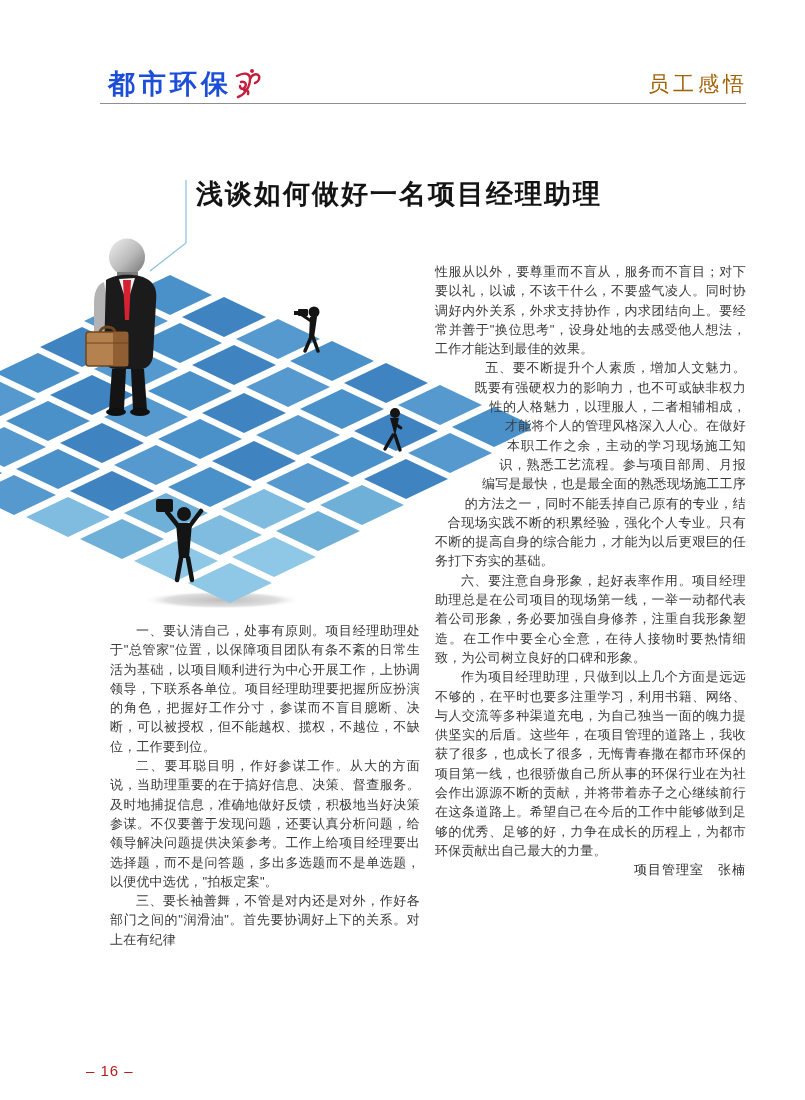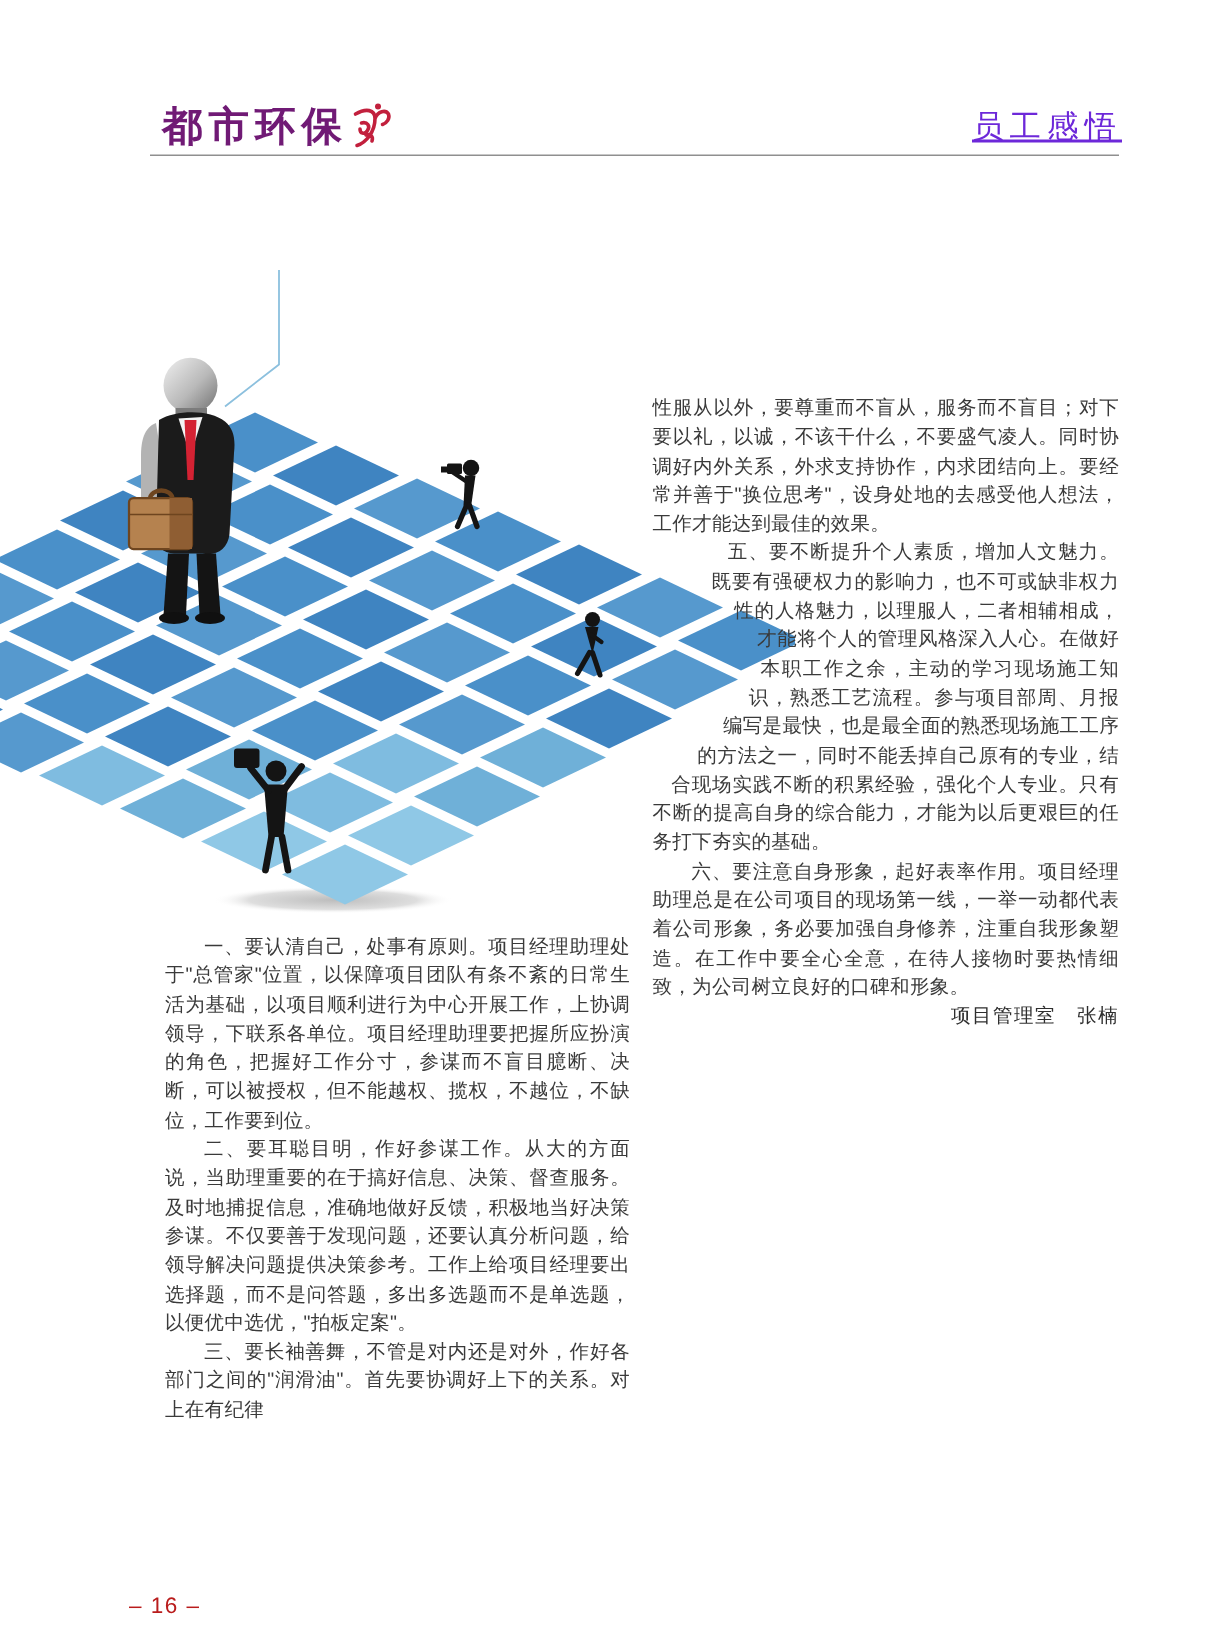--- a/index.html
+++ b/index.html
@@ -1,24 +1,24 @@
 <!DOCTYPE html>
 <html><head>
 <meta charset="utf-8">
 <style>
   * { margin:0; padding:0; box-sizing:border-box; }
   body { background:#ffffff; font-family:"Liberation Sans","DejaVu Sans",sans-serif; }
   .page { position:relative; width:805px; height:1100px; background:#ffffff; overflow:hidden; }
 
   
   .logo-text { position:absolute; left:108px; top:66px; font-size:27px; font-weight:bold;
-               color:#701a75; letter-spacing:4px; font-family:"Liberation Serif","DejaVu Serif",serif; }
+               color:#1d4ed8; letter-spacing:4px; font-family:"Liberation Serif","DejaVu Serif",serif; }
   .logo-mark { position:absolute; left:231px; top:68px; }
   .section-label { position:absolute; left:608px; top:70px; width:140px; text-align:right;
-                   font-size:21px; color:#6d28d9; letter-spacing:4px;text-decoration:underline; }
+                   font-size:21px; color:#a16207; letter-spacing:4px; }
   .header-rule { position:absolute; left:100px; top:103px; width:646px; height:1px; background:#8f8f8f; }
 
   
   .article-title { position:absolute; left:196px; top:176px; font-size:27px; font-weight:bold;
                    color:#141414; letter-spacing:2px;
                    font-family:"Liberation Serif","DejaVu Serif",serif; white-space:nowrap; }
 
   
   .illus { position:absolute; left:0; top:170px; width:530px; height:460px; }
 
@@ -44,20 +44,21 @@
 <div class="page">
 
   <div class="logo-text">都市环保</div>
   <svg class="logo-mark" width="30" height="34" viewBox="0 0 30 34">
     <path d="M6,8 C13,4 19,5 19,11 C19,20 13,27 7,29 M19,11 C21,6 26,5 28,8 C29,11 27,14 24,15 M10,14 C14,13 16,16 14,19 C12,22 9,21 9,18 M13,22 C16,21 18,23 17,26" fill="none" stroke="#c2203d" stroke-width="2.4" stroke-linecap="round"></path>
     <circle cx="21" cy="3" r="2" fill="#c2203d"></circle>
   </svg>
   <div class="section-label">员工感悟</div>
   <div class="header-rule"></div>
 
+  <h1 class="article-title">浅谈如何做好一名项目经理助理</h1>
 
   <svg class="illus" viewBox="0 0 530 460">
     <defs>
       <linearGradient id="headGrad" x1="0" y1="0" x2="1" y2="1">
         <stop offset="0" stop-color="#f0f0f0"></stop>
           <stop offset="0.55" stop-color="#b9b9b9"></stop>
           <stop offset="1" stop-color="#6f6f6f"></stop>
       </linearGradient>
       <radialGradient id="shadowGrad" cx="0.5" cy="0.5" r="0.5">
         <stop offset="0" stop-color="#bdbdbd"></stop>
@@ -171,17 +172,18 @@
     <p>一、要认清自己，处事有原则。项目经理助理处于"总管家"位置，以保障项目团队有条不紊的日常生活为基础，以项目顺利进行为中心开展工作，上协调领导，下联系各单位。项目经理助理要把握所应扮演的角色，把握好工作分寸，参谋而不盲目臆断、决断，可以被授权，但不能越权、揽权，不越位，不缺位，工作要到位。</p>
     <p>二、要耳聪目明，作好参谋工作。从大的方面说，当助理重要的在于搞好信息、决策、督查服务。及时地捕捉信息，准确地做好反馈，积极地当好决策参谋。不仅要善于发现问题，还要认真分析问题，给领导解决问题提供决策参考。工作上给项目经理要出选择题，而不是问答题，多出多选题而不是单选题，以便优中选优，"拍板定案"。</p>
     <p>三、要长袖善舞，不管是对内还是对外，作好各部门之间的"润滑油"。首先要协调好上下的关系。对上在有纪律</p>
   </div>
 
   <div class="col col-right">
     <p class="cont">性服从以外，要尊重而不盲从，服务而不盲目；对下要以礼，以诚，不该干什么，不要盛气凌人。同时协调好内外关系，外求支持协作，内求团结向上。要经常并善于"换位思考"，设身处地的去感受他人想法，工作才能达到最佳的效果。</p>
     <div class="cutout"></div>
     <p>五、要不断提升个人素质，增加人文魅力。既要有强硬权力的影响力，也不可或缺非权力性的人格魅力，以理服人，二者相辅相成，才能将个人的管理风格深入人心。在做好本职工作之余，主动的学习现场施工知识，熟悉工艺流程。参与项目部周、月报编写是最快，也是最全面的熟悉现场施工工序的方法之一，同时不能丢掉自己原有的专业，结合现场实践不断的积累经验，强化个人专业。只有不断的提高自身的综合能力，才能为以后更艰巨的任务打下夯实的基础。</p>
     <p>六、要注意自身形象，起好表率作用。项目经理助理总是在公司项目的现场第一线，一举一动都代表着公司形象，务必要加强自身修养，注重自我形象塑造。在工作中要全心全意，在待人接物时要热情细致，为公司树立良好的口碑和形象。</p>
+    <p>作为项目经理助理，只做到以上几个方面是远远不够的，在平时也要多注重学习，利用书籍、网络、与人交流等多种渠道充电，为自己独当一面的魄力提供坚实的后盾。这些年，在项目管理的道路上，我收获了很多，也成长了很多，无悔青春撒在都市环保的项目第一线，也很骄傲自己所从事的环保行业在为社会作出源源不断的贡献，并将带着赤子之心继续前行在这条道路上。希望自己在今后的工作中能够做到足够的优秀、足够的好，力争在成长的历程上，为都市环保贡献出自己最大的力量。</p>
     <p class="signature">项目管理室　张楠</p>
   </div>
 
   <div class="page-number">– 16 –</div>
 </div>
 
 </body></html>

